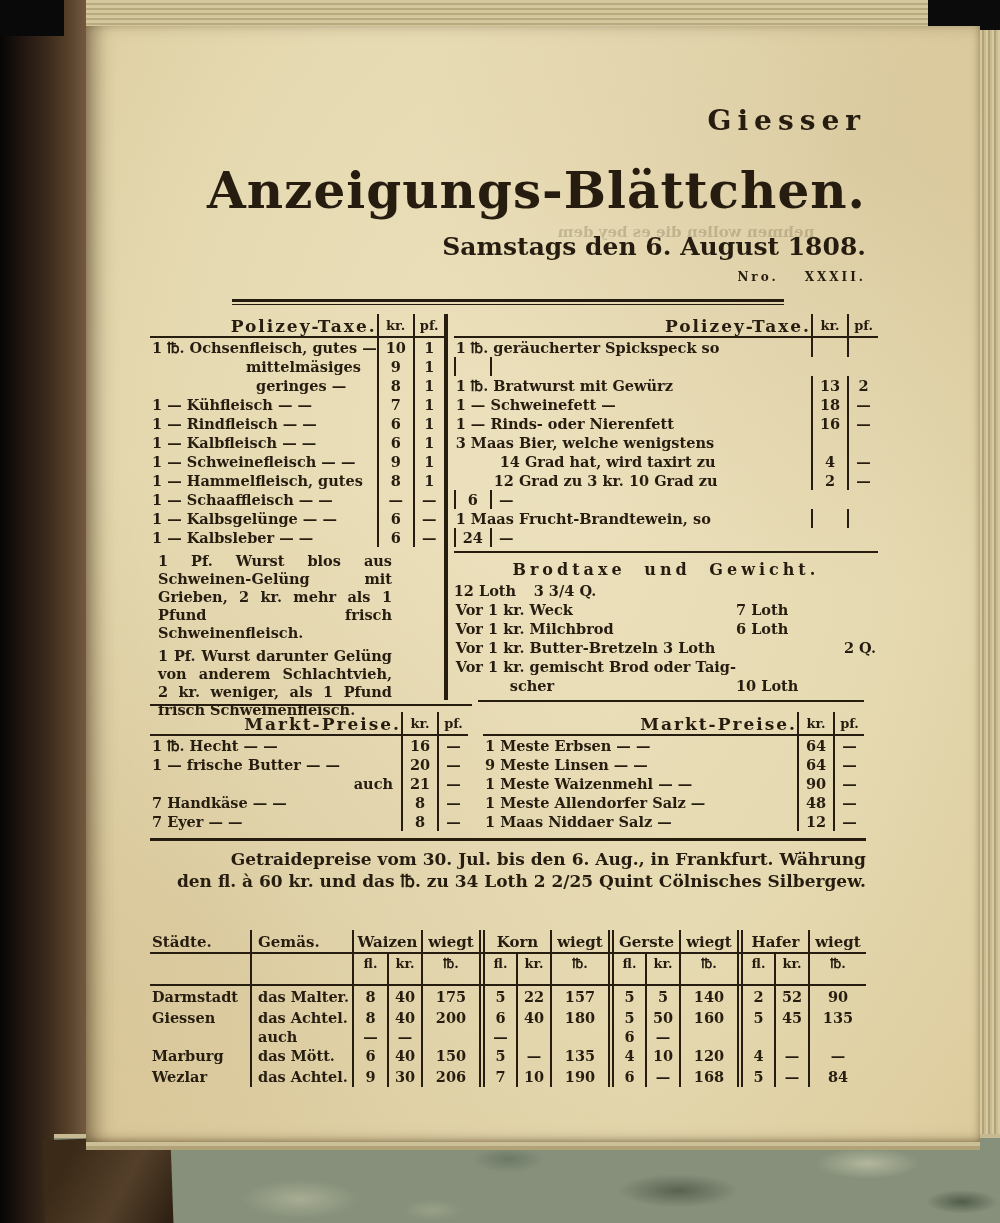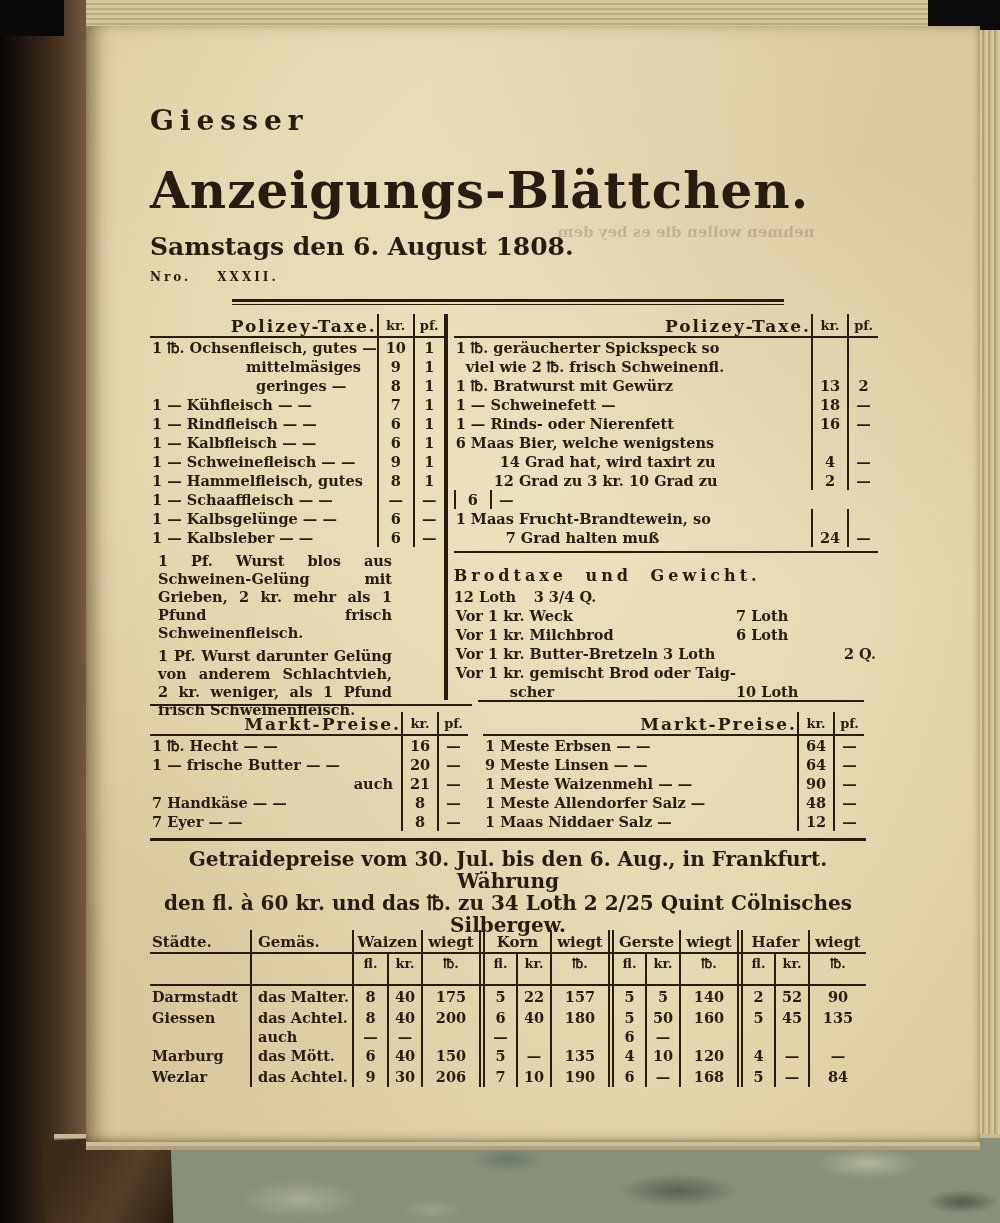--- a/index.html
+++ b/index.html
@@ -36,21 +36,21 @@
       radial-gradient(circle at 86% 12%,rgba(150,110,60,.12),transparent 35%),
       radial-gradient(ellipse at 50% 40%,#ece1bd 0%,#e6dab2 55%,#dccb9c 100%);
     box-shadow:inset 16px 0 22px -10px rgba(50,30,10,.6),
                inset -4px 0 8px -4px rgba(90,70,40,.5),
                inset 0 -6px 10px -6px rgba(80,60,30,.5),
                0 4px 0 #cbbf97,0 8px 0 #b2a277}
 
   .bleed{position:absolute;left:430px;top:196px;width:340px;font-size:15px;line-height:20px;
     color:#6b5c3e;opacity:.28;transform:scaleX(-1);filter:blur(.7px);text-align:center}
 
-  .masthead{position:absolute;left:64px;top:78px;width:716px;text-align:left}
+  .masthead{position:absolute;left:64px;top:78px;width:716px;text-align:right}
   .m-giesser{font-size:28px;letter-spacing:6px}
   .m-title{font-size:50px;letter-spacing:1px;margin-top:24px}
   .m-date{font-size:25px;margin-top:12px}
   .m-issue{font-size:12px;margin-top:9px;letter-spacing:3px}
   .m-issue .gap{display:inline-block;width:26px}
   .m-rule{margin:15px auto 0;width:552px;height:6px;border-top:3px solid #261d10;border-bottom:1px solid #261d10}
 
   
   .t-row{display:flex;height:19px;line-height:19px;font-size:14.5px;white-space:nowrap}
   .t-label{flex:1;overflow:hidden;padding-left:2px}
@@ -63,36 +63,36 @@
   .ind-c{padding-left:46px}.ind-d{padding-left:40px}.ind-e{padding-left:52px}.ind-f{padding-left:12px}
   .lbl-right{text-align:right;padding-right:8px}
 
   .tax-section{position:absolute;left:64px;top:288px;width:714px;display:flex;align-items:flex-start}
   .col-l{width:318px}
   .mid-divider{width:9px;height:386px;border-left:2px solid #261d10;border-right:2px solid #261d10}
   .col-r{flex:1;padding-left:6px}
   .note{font-size:14.5px;line-height:18px;margin-top:5px;width:242px;padding-left:8px;text-align:justify}
   .sec-rule{border-top:2px solid #261d10;margin-top:4px}
 
-  .bread-head{font-size:16px;letter-spacing:4px;word-spacing:9px;text-align:left;margin-top:12px;height:22px;line-height:22px}
+  .bread-head{font-size:16px;letter-spacing:4px;word-spacing:9px;text-align:center;margin-top:6px;height:22px;line-height:22px}
   .b-row{display:flex;height:19px;line-height:19px;font-size:14.5px;white-space:nowrap}
   .b-label{flex:1;padding-left:2px}
   .b-mid{width:80px}
   .b-end{width:62px;text-align:right;padding-right:2px}
   .ind-g{padding-left:56px}
 
   .rule{position:absolute;border-top:2px solid #261d10}
   #rule-left{left:64px;top:678px;width:322px}
   #rule-right{left:392px;top:674px;width:386px}
   #rule-long{left:64px;top:812px;width:716px;border-top-width:3px}
 
   .markt-section{position:absolute;left:64px;top:686px;width:714px;display:flex;align-items:flex-start}
   .markt-spacer{width:9px}
 
-  .grain-intro{position:absolute;left:64px;top:822px;width:716px;text-align:center;font-size:20px;line-height:22px}
+  .grain-intro{position:absolute;left:64px;top:822px;width:716px;text-align:right;font-size:17px;line-height:22px}
 
   .gtable{position:absolute;left:64px;top:904px;width:716px}
   .g-row{display:flex;height:21px;line-height:21px;font-size:14.5px;text-align:center;white-space:nowrap}
   .g-city{width:100px;text-align:left;padding-left:2px}
   .g-meas{width:102px;text-align:left;padding-left:6px;border-left:2px solid #261d10}
   .g-fl{width:35px;border-left:2px solid #261d10}
   .g-fl.dbl{width:37px;border-left:6px double #261d10}
   .g-kr{width:34px;border-left:2px solid #261d10}
   .g-wg{width:58px;border-left:2px solid #261d10}
   .g-grain{width:69px;border-left:2px solid #261d10}
@@ -200,41 +200,40 @@
             <div class="t-label t-heading">Polizey-Taxe.</div>
             <div class="t-kr">kr.</div>
             <div class="t-pf">pf.</div>
           </div>
           <div class="t-row">
               <div class="t-label">1 ℔. geräucherter Spickspeck so</div>
               <div class="t-kr"></div>
               <div class="t-pf"></div>
             </div>
           <div class="t-row">
-              <div class="t-label ind-f">viel wie 2 ℔. frisch Schweinenfl.</div>
               <div class="t-kr"></div>
               <div class="t-pf"></div>
             </div>
           <div class="t-row">
               <div class="t-label">1 ℔. Bratwurst mit Gewürz</div>
               <div class="t-kr">13</div>
               <div class="t-pf">2</div>
             </div>
           <div class="t-row">
               <div class="t-label">1 — Schweinefett —</div>
               <div class="t-kr">18</div>
               <div class="t-pf">—</div>
             </div>
           <div class="t-row">
               <div class="t-label">1 — Rinds- oder Nierenfett</div>
               <div class="t-kr">16</div>
               <div class="t-pf">—</div>
             </div>
           <div class="t-row">
-              <div class="t-label">6 Maas Bier, welche wenigstens</div>
+              <div class="t-label">3 Maas Bier, welche wenigstens</div>
               <div class="t-kr"></div>
               <div class="t-pf"></div>
             </div>
           <div class="t-row">
               <div class="t-label ind-c">14 Grad hat, wird taxirt zu</div>
               <div class="t-kr">4</div>
               <div class="t-pf">—</div>
             </div>
           <div class="t-row">
               <div class="t-label ind-d">12 Grad zu 3 kr. 10 Grad zu</div>
@@ -244,21 +243,20 @@
           <div class="t-row">
               <div class="t-kr">6</div>
               <div class="t-pf">—</div>
             </div>
           <div class="t-row">
               <div class="t-label">1 Maas Frucht-Brandtewein, so</div>
               <div class="t-kr"></div>
               <div class="t-pf"></div>
             </div>
           <div class="t-row">
-              <div class="t-label ind-e">7 Grad halten muß</div>
               <div class="t-kr">24</div>
               <div class="t-pf">—</div>
             </div>
         </div>
 
         <div class="sec-rule"></div>
 
         <div class="bread-head">Brodtaxe und Gewicht.</div>
         <div class="b-row">
             <span class="b-mid">12 Loth</span>

